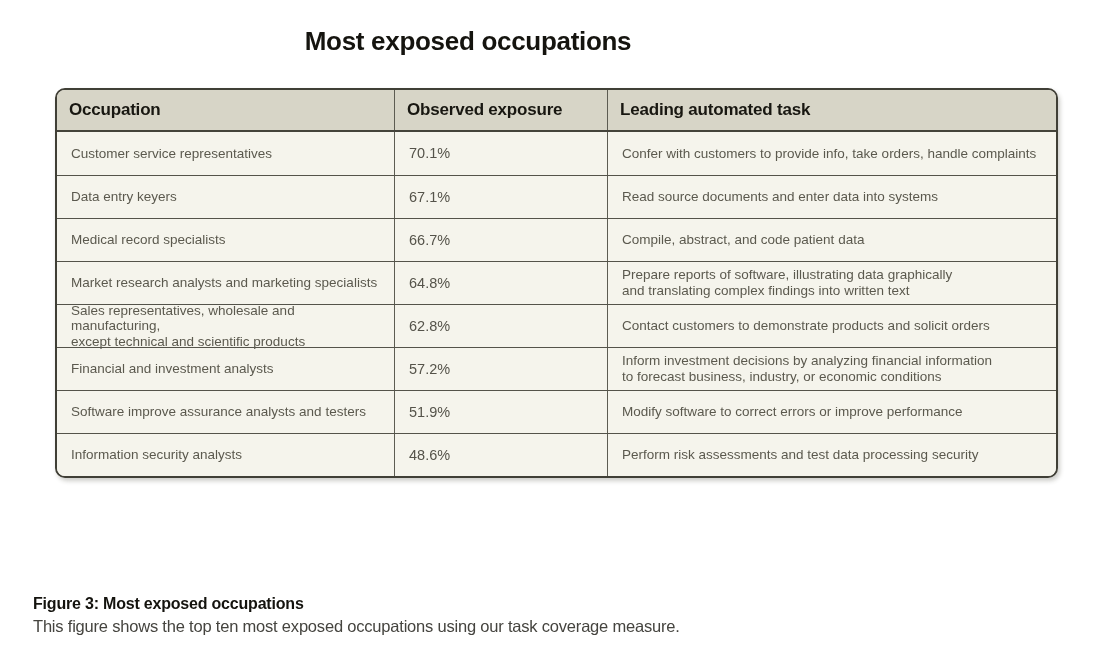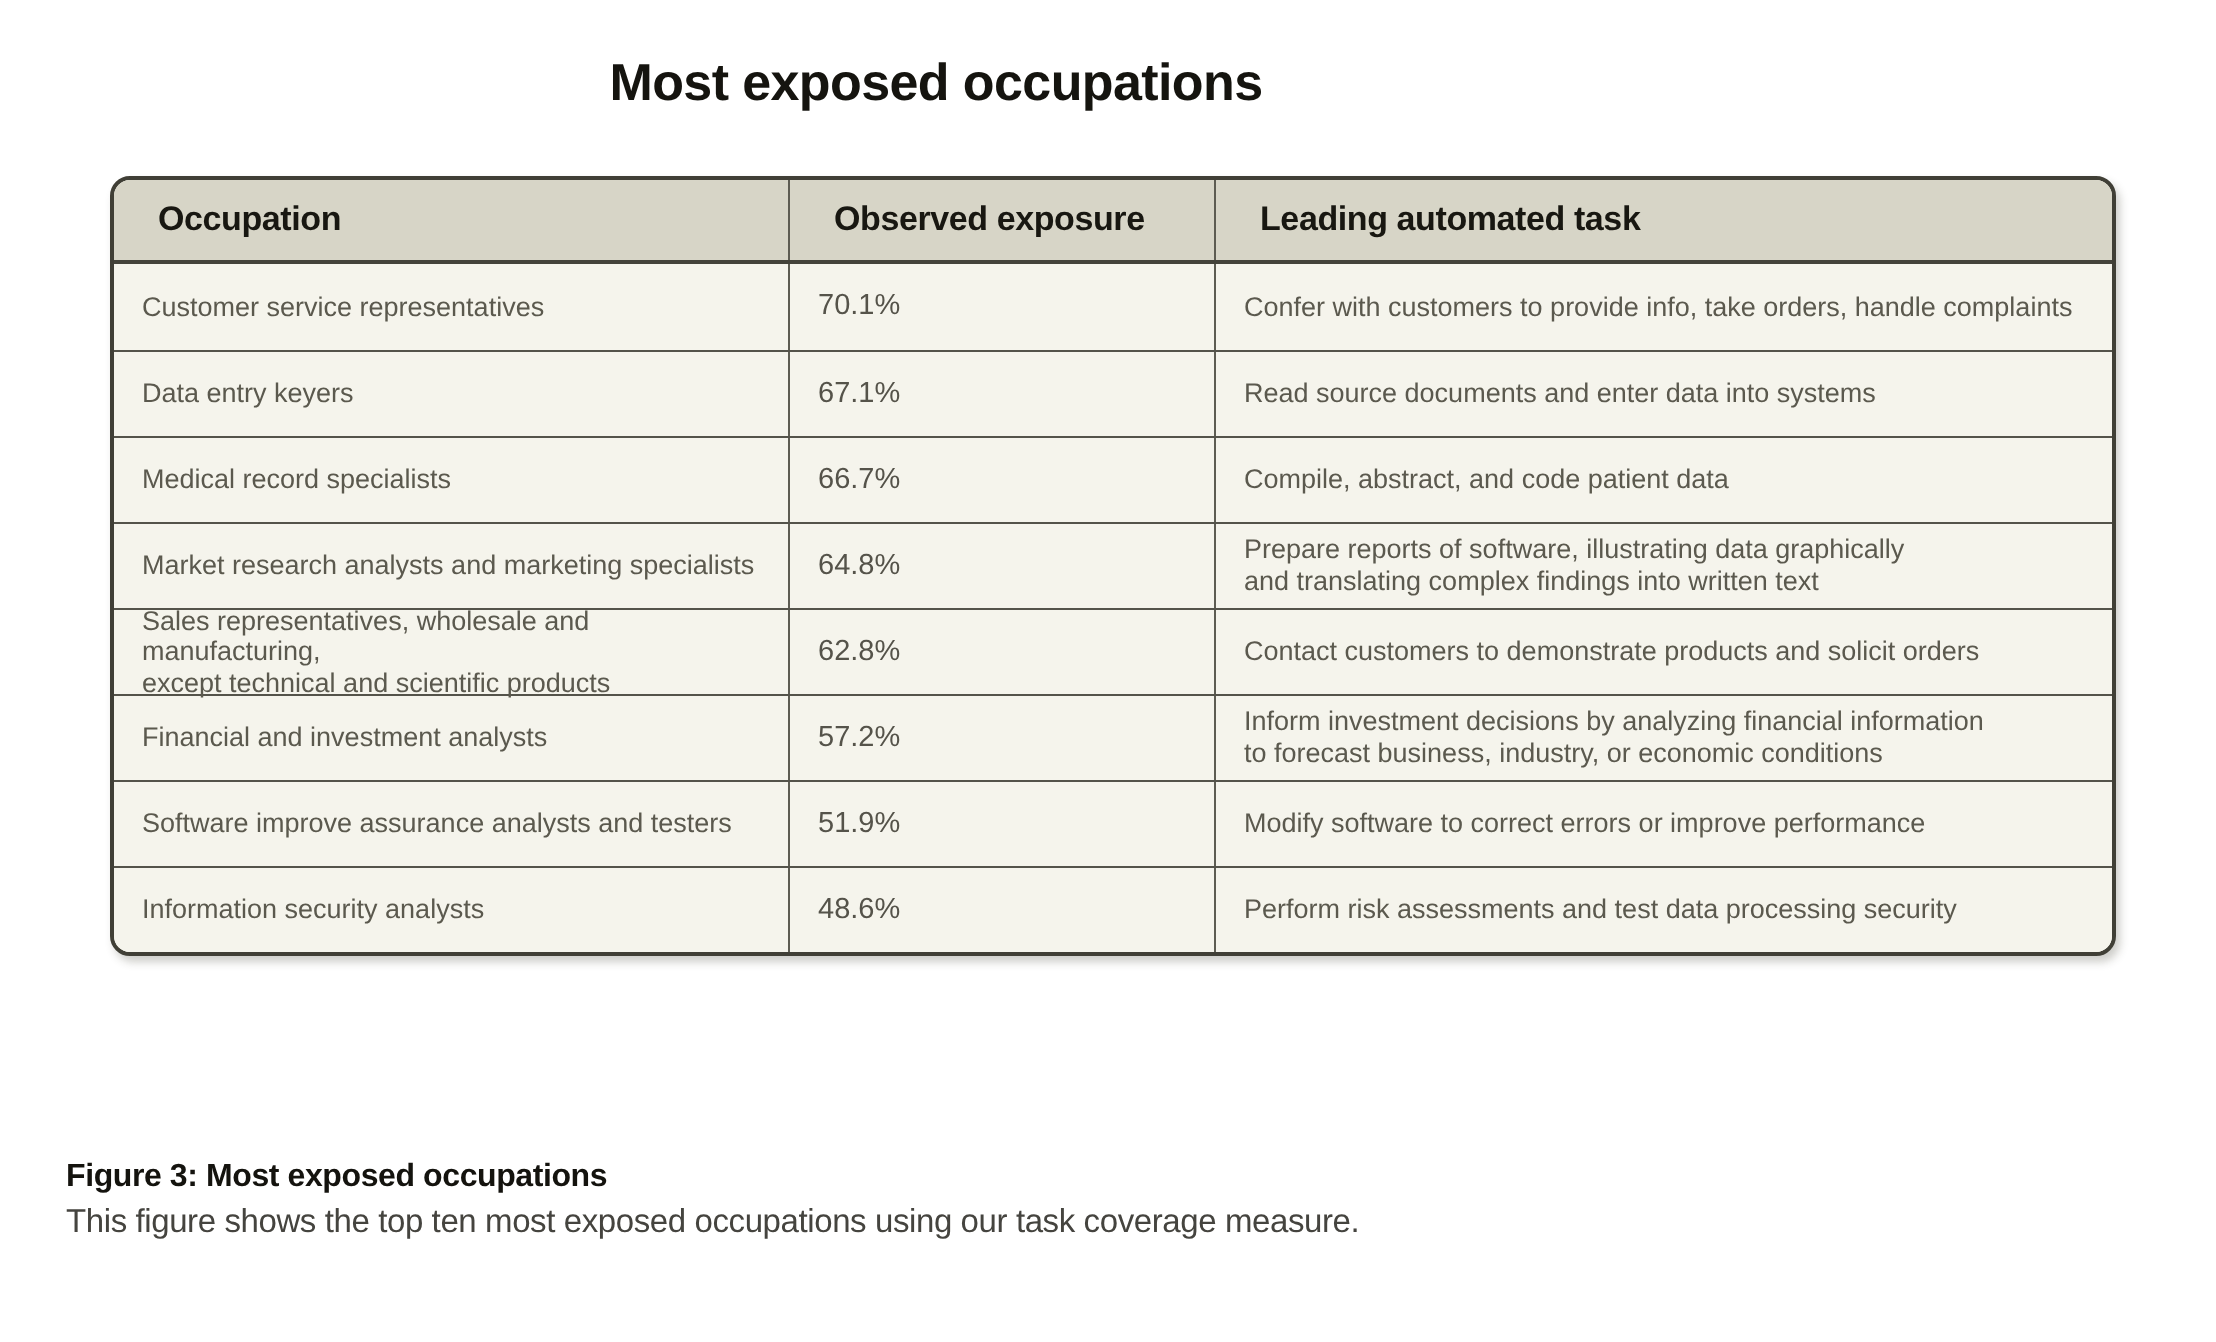--- a/index.html
+++ b/index.html
@@ -36,21 +36,21 @@
   }
   .thead {
     display: flex;
     height: 42px;
     background: #d7d5c7;
     border-bottom: 2px solid #44433a;
   }
   .th {
     display: flex;
     align-items: center;
-    padding-left: 22px;
+    padding-left: 12px;
     padding-right: 10px;
     font-size: 17px;
     font-weight: 700;
     color: #181711;
     letter-spacing: -0.2px;
   }
   .row {
     display: flex;
     height: 43px;
     background: #f5f4ec;
@@ -66,21 +66,21 @@
     color: #5b594e;
     white-space: pre-line;
   }
   .col-occ { width: 338px; border-right: 1px solid #5d5c52; }
   .col-exp { width: 213px; border-right: 1px solid #5d5c52; }
   .col-task { flex: 1; }
   .td.col-exp { font-size: 14.5px; color: #55534a; }
   .caption {
     position: absolute;
     left: 33px;
-    top: 580px;
+    top: 595px;
     width: 1040px;
   }
   .caption-title {
     font-size: 16px;
     font-weight: 700;
     color: #14130e;
     letter-spacing: -0.2px;
   }
   .caption-desc {
     margin-top: 4px;

